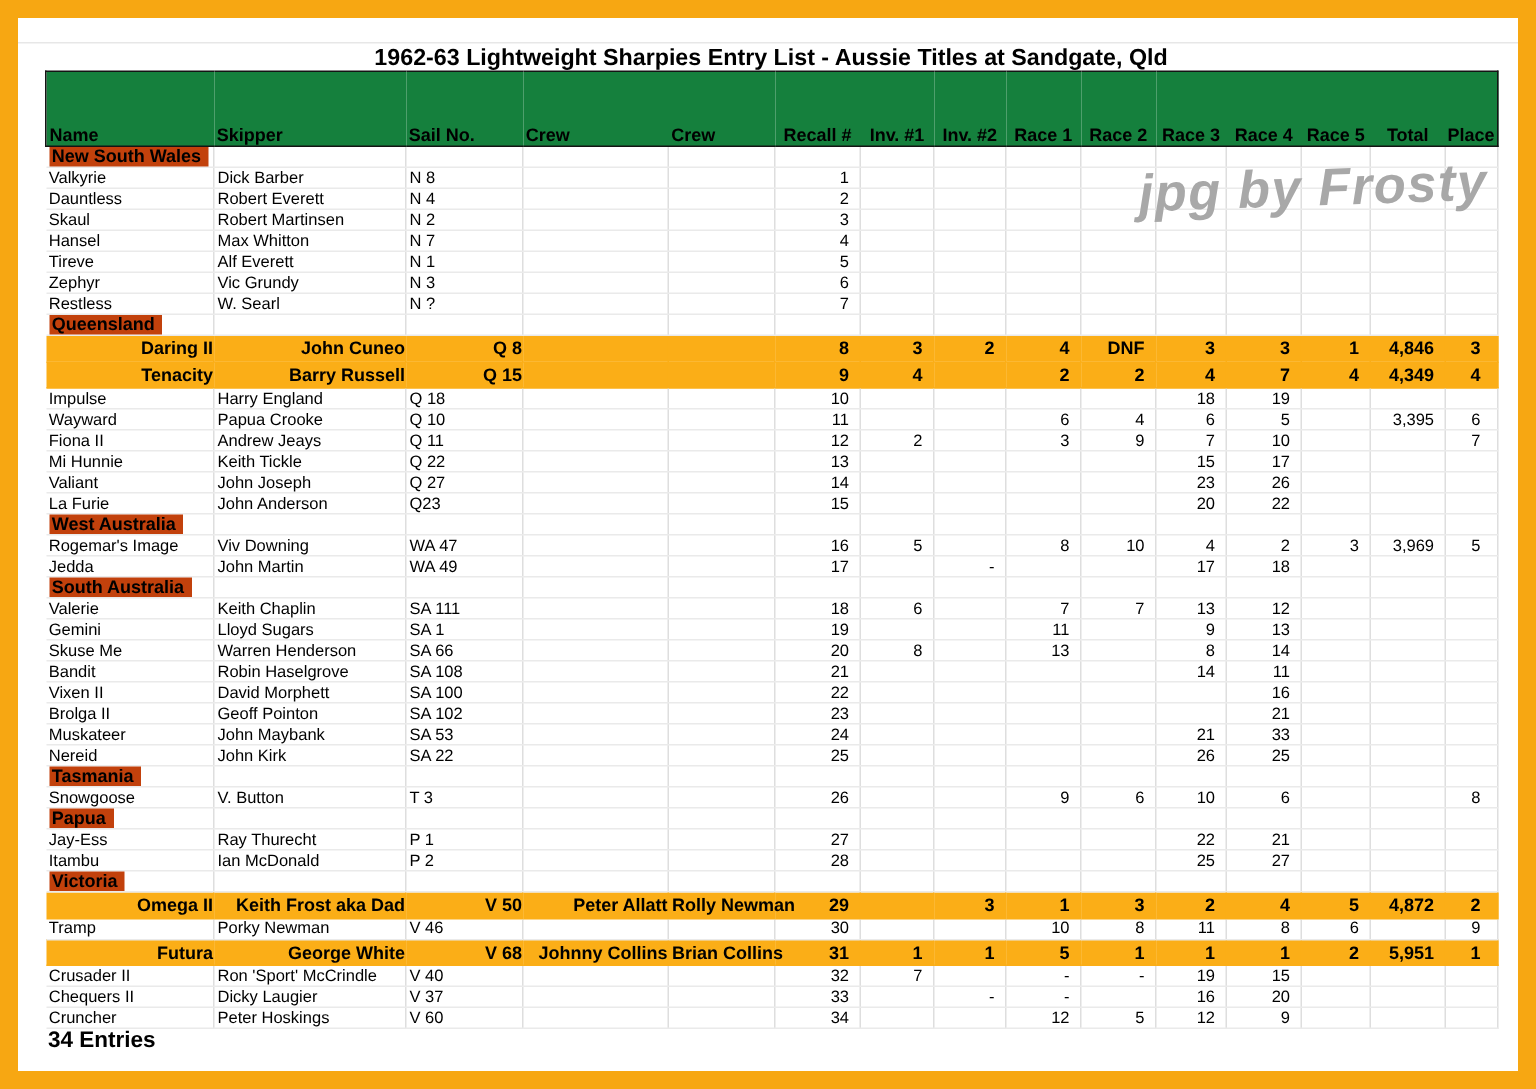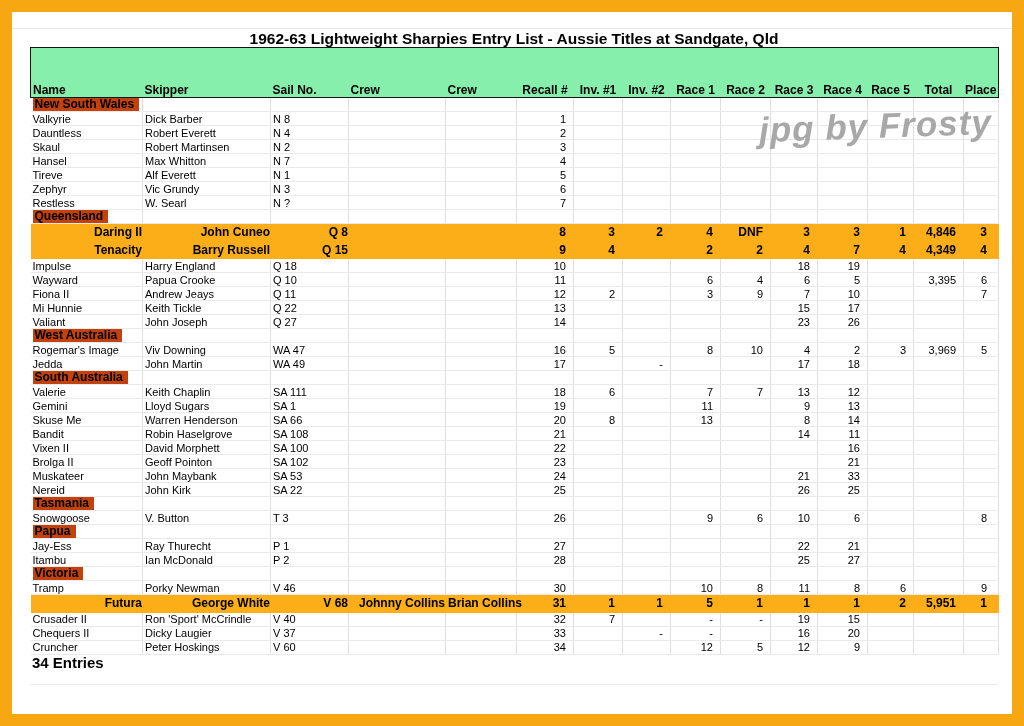--- a/index.html
+++ b/index.html
@@ -36,21 +36,21 @@
   col.c9{width:50px}col.c10{width:47px}col.c11{width:50px}
   col.c12{width:46px}col.c13{width:50px}col.c14{width:35px}
   td{
     padding:0;
     font-size:11px;line-height:12px;
     vertical-align:middle;
     overflow:visible;white-space:nowrap;
     border-right:1px solid #DEDEDE;
     border-bottom:1px solid #EAEAEA;
   }
-  thead td{background:#86efac;border-right:none;border-bottom:none;}
+  thead td{background:#15803d;border-right:none;border-bottom:none;}
   thead td:first-child{border-left:1.5px solid #141414;}
   thead td:last-child{border-right:1.5px solid #141414;}
   tr.hspacer td{height:30px;border-top:1.5px solid #141414;}
   tr.hlabel td{
     height:18px;vertical-align:bottom;
     font-weight:bold;font-size:12px;
     text-align:center;
     border-bottom:1.5px solid #141414;
     padding-bottom:1px;
   }
@@ -422,20 +422,37 @@
           <td class="c6 num"></td>
           <td class="c7 num"></td>
           <td class="c8 num"></td>
           <td class="c9 num"></td>
           <td class="c10 num">23</td>
           <td class="c11 num">26</td>
           <td class="c12 num"></td>
           <td class="c13 num"></td>
           <td class="c14 num"></td>
         </tr>
+        <tr class="row">
+          <td class="c0 tl">La Furie</td>
+          <td class="c1 tl">John Anderson</td>
+          <td class="c2 tl">Q23</td>
+          <td class="c3 tl"></td>
+          <td class="c4 tl"></td>
+          <td class="c5 num">15</td>
+          <td class="c6 num"></td>
+          <td class="c7 num"></td>
+          <td class="c8 num"></td>
+          <td class="c9 num"></td>
+          <td class="c10 num">20</td>
+          <td class="c11 num">22</td>
+          <td class="c12 num"></td>
+          <td class="c13 num"></td>
+          <td class="c14 num"></td>
+        </tr>
         <tr class="sec">
           <td class="c0 tl"><span class="seclabel">West Australia</span></td>
           <td class="c1"></td>
           <td class="c2"></td>
           <td class="c3"></td>
           <td class="c4"></td>
           <td class="c5"></td>
           <td class="c6"></td>
           <td class="c7"></td>
           <td class="c8"></td>
@@ -728,20 +745,37 @@
           <td class="c6"></td>
           <td class="c7"></td>
           <td class="c8"></td>
           <td class="c9"></td>
           <td class="c10"></td>
           <td class="c11"></td>
           <td class="c12"></td>
           <td class="c13"></td>
           <td class="c14"></td>
         </tr>
+        <tr class="row hl">
+          <td class="c0 tl">Omega II</td>
+          <td class="c1 tl">Keith Frost aka Dad</td>
+          <td class="c2 tl">V 50</td>
+          <td class="c3 tl">Peter Allatt</td>
+          <td class="c4 tl">Rolly Newman</td>
+          <td class="c5 num">29</td>
+          <td class="c6 num"></td>
+          <td class="c7 num">3</td>
+          <td class="c8 num">1</td>
+          <td class="c9 num">3</td>
+          <td class="c10 num">2</td>
+          <td class="c11 num">4</td>
+          <td class="c12 num">5</td>
+          <td class="c13 num">4,872</td>
+          <td class="c14 num">2</td>
+        </tr>
         <tr class="row">
           <td class="c0 tl">Tramp</td>
           <td class="c1 tl">Porky Newman</td>
           <td class="c2 tl">V 46</td>
           <td class="c3 tl"></td>
           <td class="c4 tl"></td>
           <td class="c5 num">30</td>
           <td class="c6 num"></td>
           <td class="c7 num"></td>
           <td class="c8 num">10</td>

